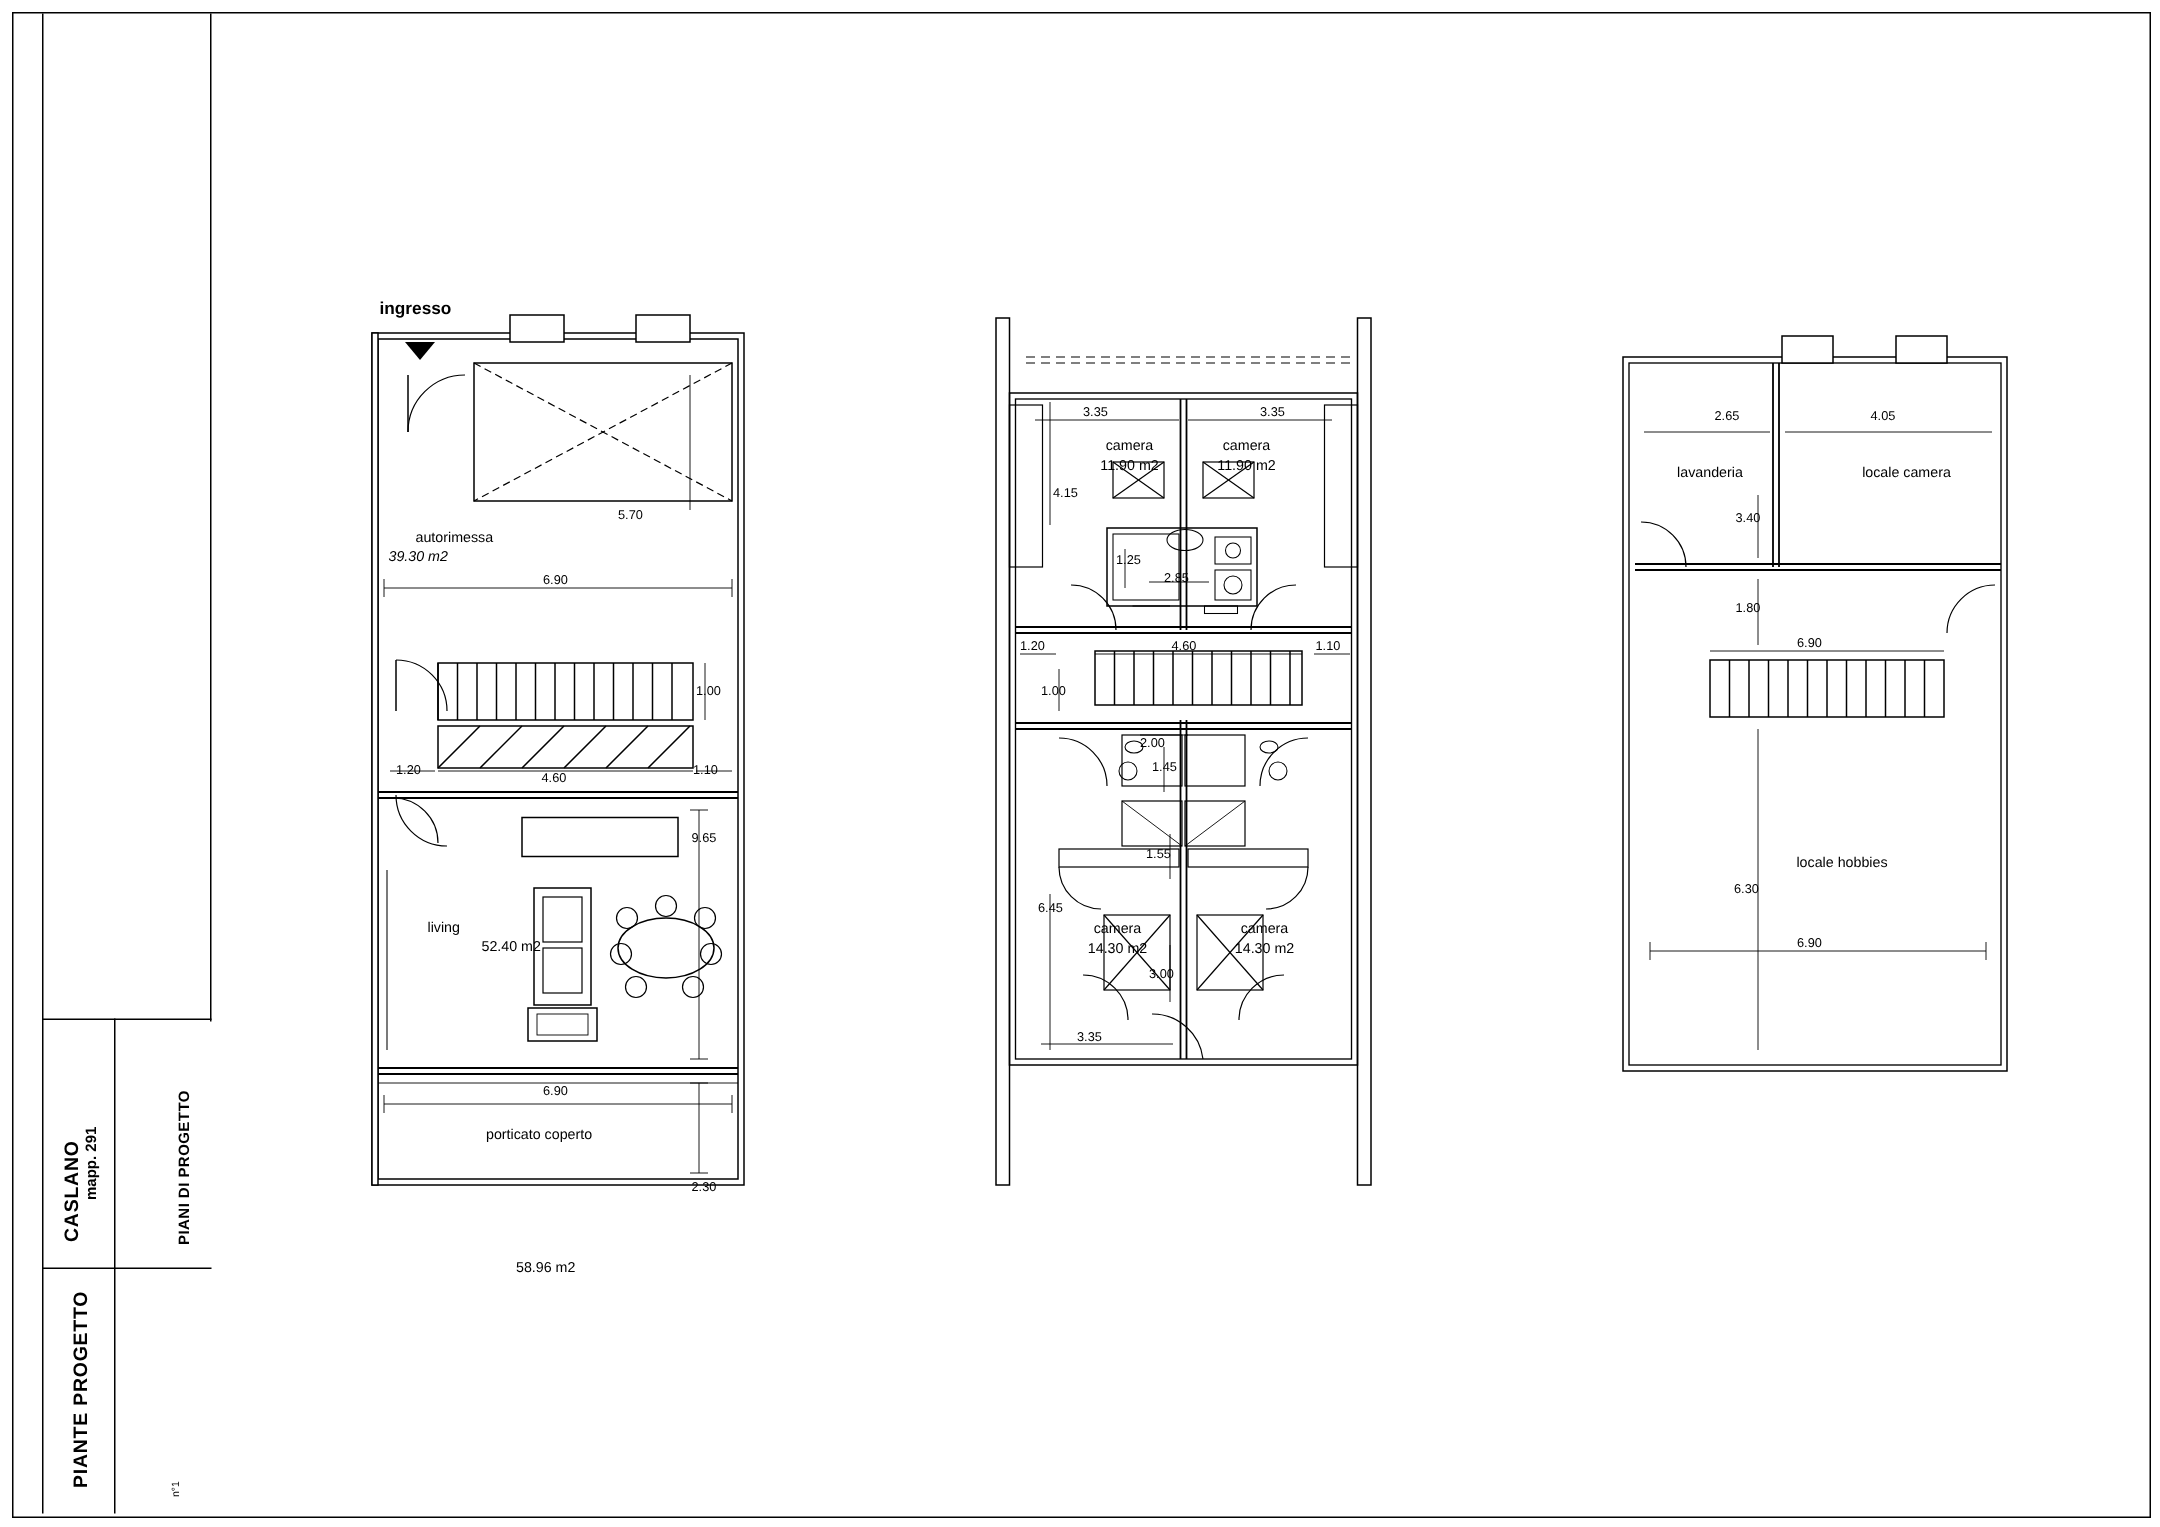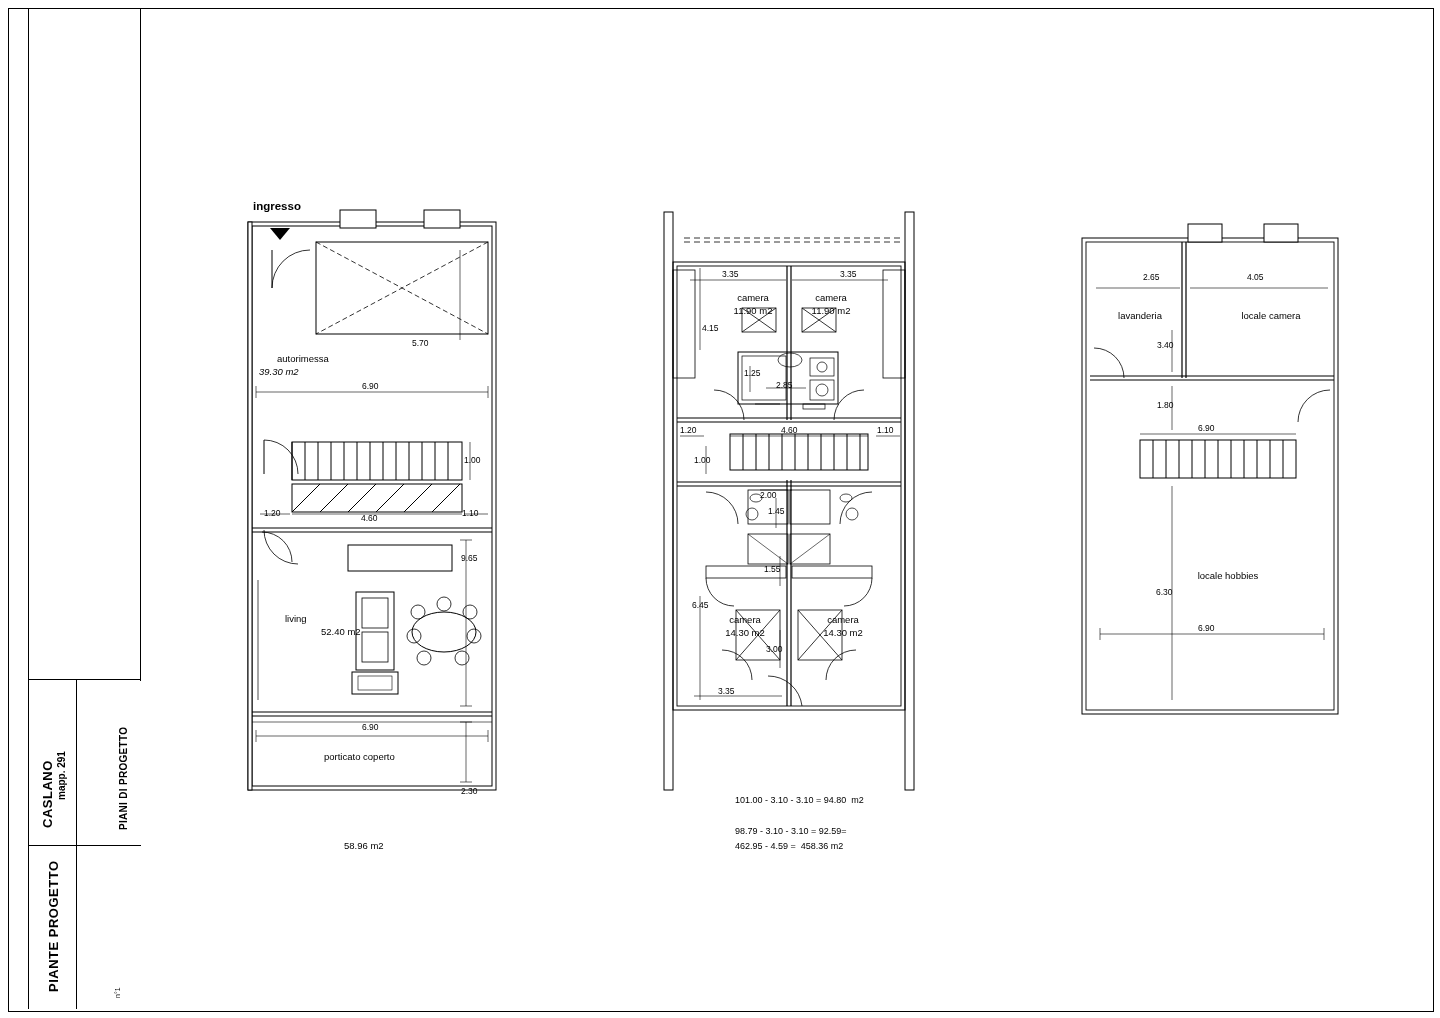--- a/index.html
+++ b/index.html
@@ -291,24 +291,20 @@
   <div class="dim" style="left:781px;top:425px;">4.60</div>
   <div class="dim" style="left:877px;top:425px;">1.10</div>
   <div class="dim" style="left:694px;top:455px;">1.00</div>
   <div class="dim" style="left:760px;top:490px;">2.00</div>
   <div class="dim" style="left:768px;top:506px;">1.45</div>
   <div class="dim" style="left:764px;top:564px;">1.55</div>
   <div class="dim" style="left:692px;top:600px;">6.45</div>
   <div class="dim" style="left:766px;top:644px;">3.00</div>
   <div class="dim" style="left:718px;top:686px;">3.35</div>
 
-  <div class="notes" style="left:735px;top:793px;">101.00 - 3.10 - 3.10 = 94.80  m2
-
-98.79 - 3.10 - 3.10 = 92.59=
-462.95 - 4.59 =  458.36 m2</div>
 
   <svg width="1440" height="1018">
     <g stroke="#000" fill="none">
       <rect x="1082" y="238" width="256" height="476" stroke-width="1"></rect>
       <rect x="1086" y="242" width="248" height="468" stroke-width="0.9"></rect>
 
       <rect x="1188" y="224" width="34" height="18" stroke-width="1" fill="#fff"></rect>
       <rect x="1264" y="224" width="34" height="18" stroke-width="1" fill="#fff"></rect>
 
       <line x1="1182" y1="242" x2="1182" y2="378" stroke-width="1.2"></line>

